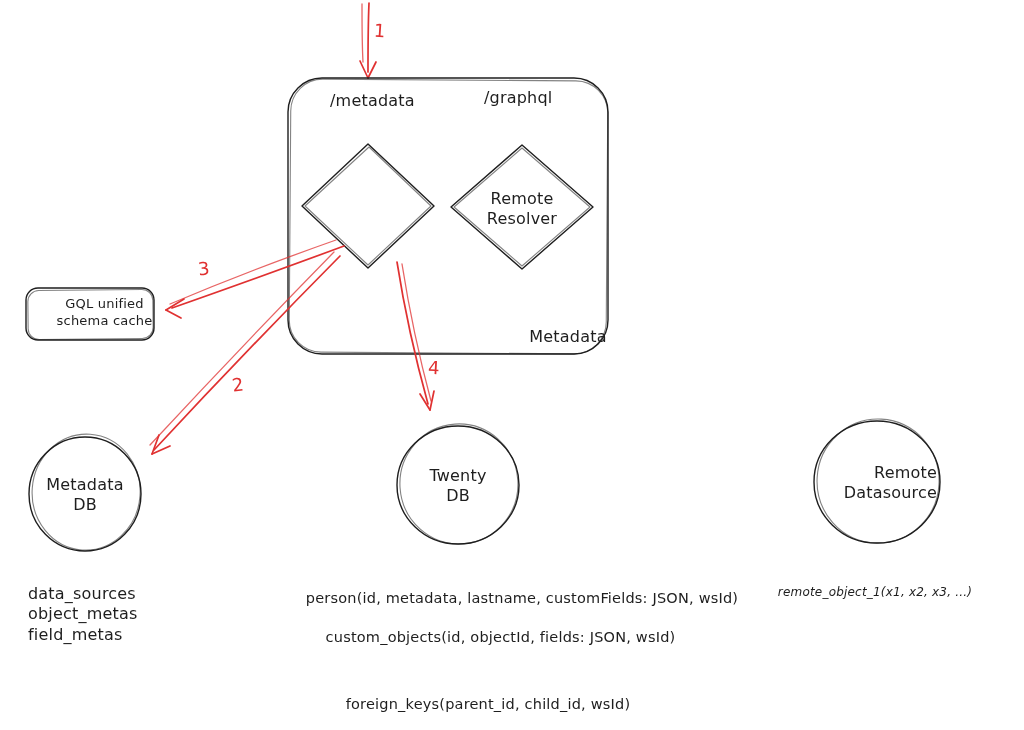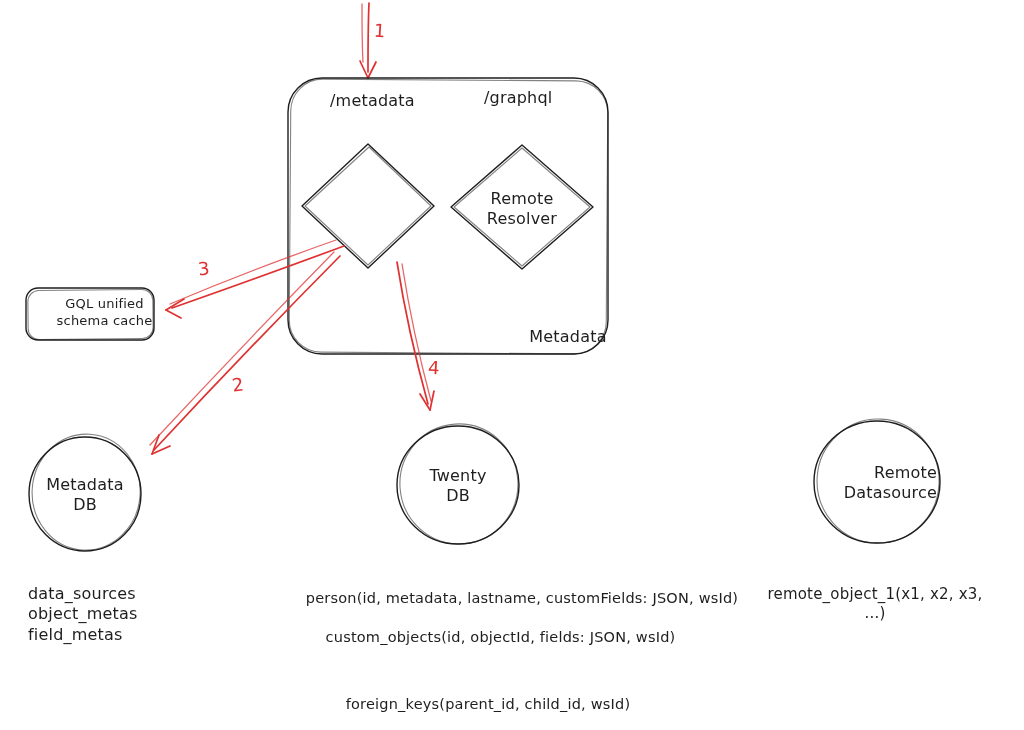--- a/index.html
+++ b/index.html
@@ -116,15 +116,15 @@
 DB</div>
   <div class="label center" style="left:817px; top:463px; width:120px;text-align:right;">Remote
 Datasource</div>
 
   <div class="label" style="left:28px; top:584px;">data_sources
 object_metas
 field_metas</div>
   <div class="label center" style="left:298px; top:589px; width:448px; font-size:14.5px;">person(id, metadata, lastname, customFields: JSON, wsId)</div>
   <div class="label center" style="left:313px; top:628px; width:375px; font-size:14.5px;">custom_objects(id, objectId, fields: JSON, wsId)</div>
   <div class="label center" style="left:338px; top:695px; width:300px; font-size:14.5px;">foreign_keys(parent_id, child_id, wsId)</div>
-  <div class="label center" style="left:760px; top:585px; width:230px; font-size:15px;">remote_object_1(x1, x2, x3, ...)</div>
+  <div class="label center" style="left:760px; top:585px; width:230px; font-size:12px;font-style:italic;">remote_object_1(x1, x2, x3, ...)</div>
 
 </div>
 
 </body></html>

